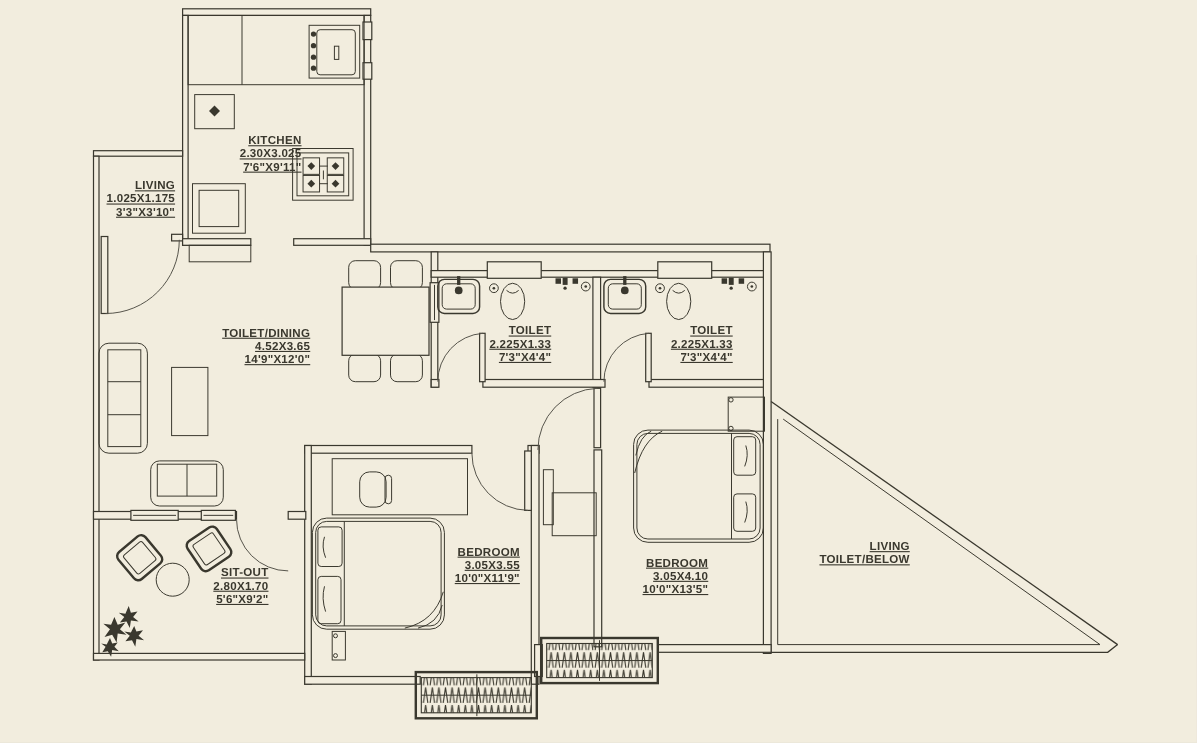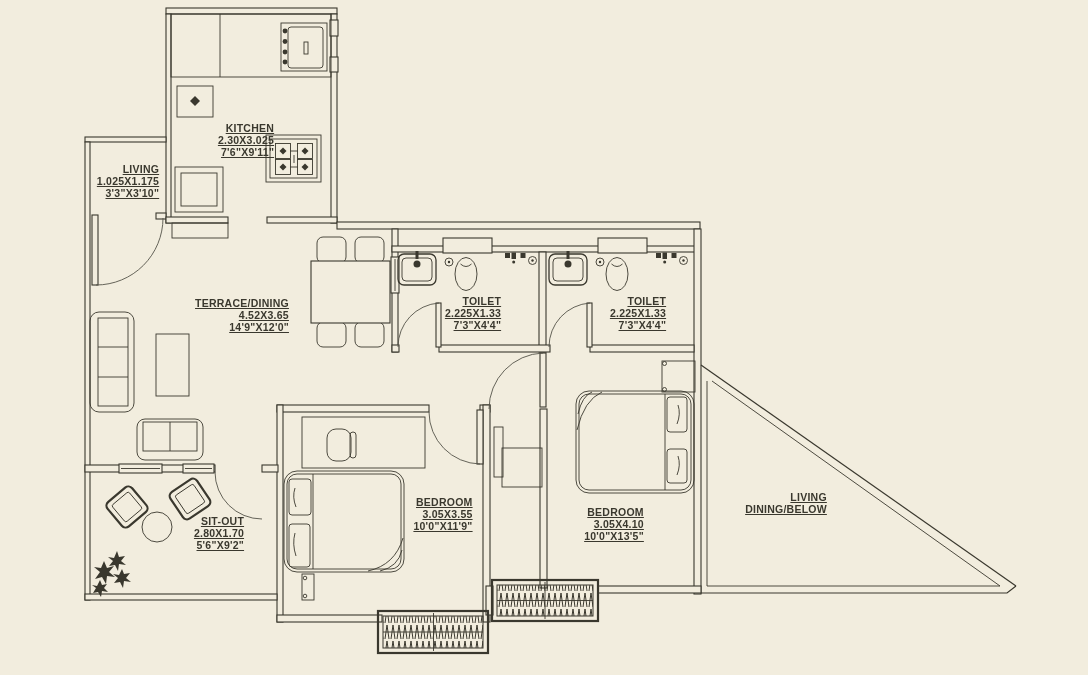--- a/index.html
+++ b/index.html
@@ -269,21 +269,21 @@
   <div>7'6"X9'11"</div>
 </div>
 
 <div class="room-label" style="left:128px;top:163px">
   <div>LIVING</div>
   <div>1.025X1.175</div>
   <div>3'3"X3'10"</div>
 </div>
 
 <div class="room-label" style="left:242px;top:297px">
-  <div>TERRACE/DINING</div>
+  <div>TOILET/DINING</div>
   <div>4.52X3.65</div>
   <div>14'9"X12'0"</div>
 </div>
 
 <div class="room-label" style="left:473px;top:295px">
   <div>TOILET</div>
   <div>2.225X1.33</div>
   <div>7'3"X4'4"</div>
 </div>
 
@@ -306,16 +306,16 @@
 </div>
 
 <div class="room-label" style="left:219px;top:515px">
   <div>SIT-OUT</div>
   <div>2.80X1.70</div>
   <div>5'6"X9'2"</div>
 </div>
 
 <div class="room-label" style="left:786px;top:491px">
   <div>LIVING</div>
-  <div>DINING/BELOW</div>
+  <div>TOILET/BELOW</div>
 </div>
 
 </div>
 
 </body></html>

